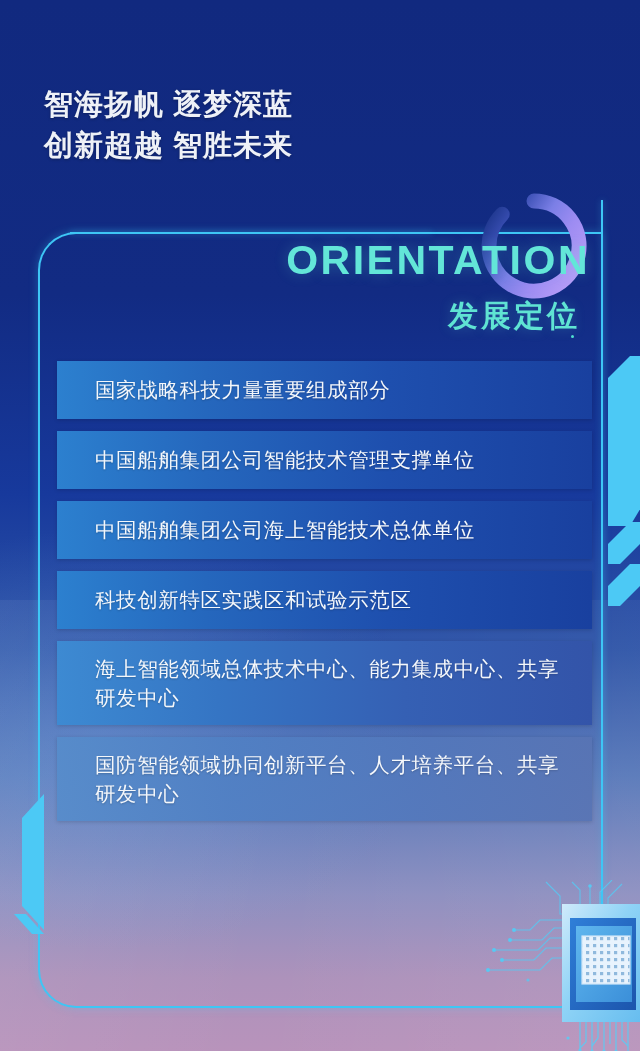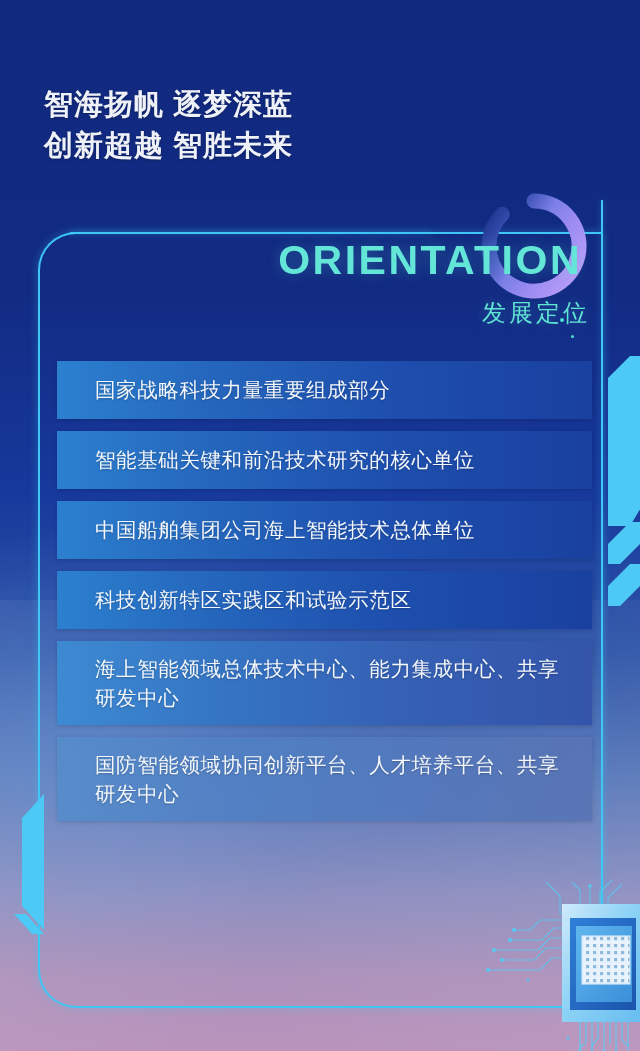--- a/index.html
+++ b/index.html
@@ -64,29 +64,29 @@
   }
 
   
   .ring{
     position:absolute;left:480px;top:192px;width:108px;height:108px;
   }
   .ring svg{display:block;}
 
   
   .title-en{
-    position:absolute;right:58px;top:240px;
+    position:absolute;right:50px;top:240px;
     color:#63e6d8;font-size:41px;font-weight:bold;
     letter-spacing:2.5px;line-height:1;
     text-shadow:0 0 14px rgba(99,230,216,.25);
     white-space:nowrap;
   }
   .title-cn{
-    position:absolute;right:50px;top:301px;
-    color:#5fe3d3;font-size:24px;font-weight:normal;
+    position:absolute;right:60px;top:301px;
+    color:#5fe3d3;font-size:30px;font-weight:bold;
     letter-spacing:3px;line-height:1;
     text-shadow:0 0 12px rgba(95,227,211,.25);
     white-space:nowrap;
   }
 
   
   .list{position:absolute;left:57px;top:361px;width:527px;}
   .row{
     position:relative;box-sizing:border-box;
     width:535px;margin-bottom:12px;
@@ -153,21 +153,21 @@
   <div class="dot" style="left:571px;top:335px;width:3px;height:3px;"></div>
 
   <div class="title-en">ORIENTATION</div>
   <div class="title-cn">发展定位</div>
 
   <div class="list">
     <div class="row one-line">
       <span class="row-text">国家战略科技力量重要组成部分</span>
     </div>
     <div class="row one-line">
-      <span class="row-text">智能基础关键和前沿技术研究的核心单位</span>
+      <span class="row-text">中国船舶集团公司智能技术管理支撑单位</span>
     </div>
     <div class="row one-line">
       <span class="row-text">中国船舶集团公司海上智能技术总体单位</span>
     </div>
     <div class="row one-line">
       <span class="row-text">科技创新特区实践区和试验示范区</span>
     </div>
     <div class="row two-line r7">
       <span class="row-text">海上智能领域总体技术中心、能力集成中心、共享研发中心</span>
     </div>

